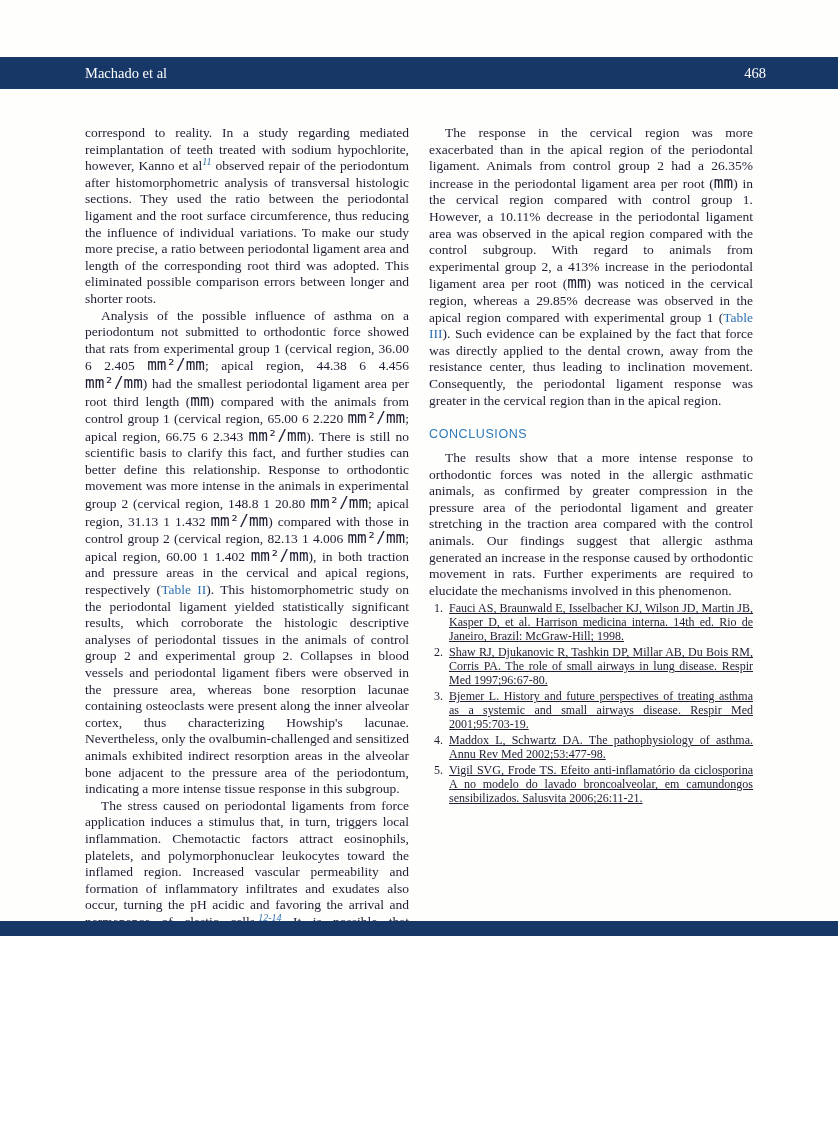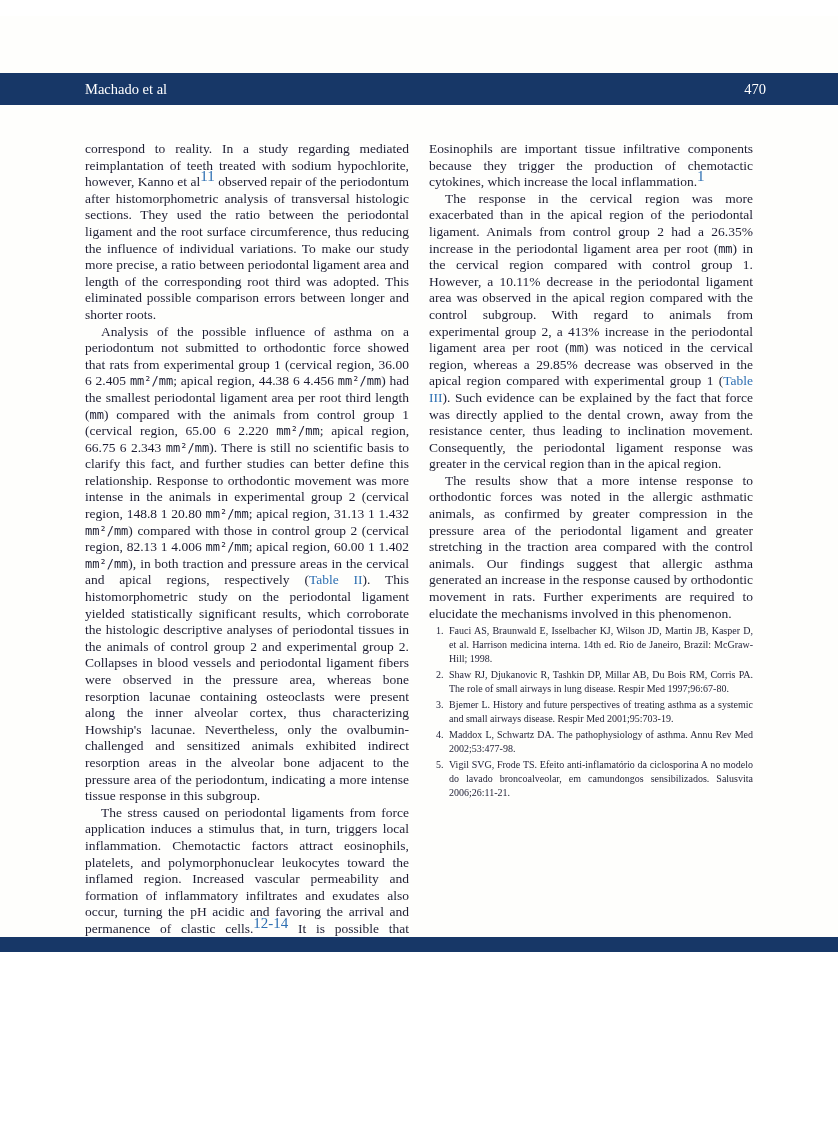--- a/index.html
+++ b/index.html
@@ -1,79 +1,79 @@
 <!DOCTYPE html>
 <html><head>
 <meta charset="utf-8">
 <style>
   * { margin:0; padding:0; box-sizing:border-box; }
   html, body { background:#ffffff; }
   .page {
-    position:relative; width:838px; height:936px; margin:16px auto;
+    position:relative; width:838px; height:936px; margin:0 auto;
     background:#fefefc; overflow:hidden;
     font-family:"Liberation Serif", serif; color:#1d1d33;
   }
   .band {
     position:absolute; left:0; top:57px; width:100%; height:32px;
     background:#173767; color:#ffffff;
     display:flex; align-items:center; justify-content:space-between;
     padding:0 72px 0 85px; font-size:14.5px;
   }
   .columns {
     position:absolute; left:85px; top:125px; width:668px;
     display:flex; gap:20px;
   }
   .col { width:324px; }
   .para { font-size:13.5px; line-height:16.6px; text-align:justify; }
   .para.indent { text-indent:16px; }
   .supref {
-    color:#2d6fb2; font-size:15px; line-height:0;
-    vertical-align:super; cursor:pointer;
+    color:#2d6fb2; font-size:10px; line-height:0;
+    vertical-align:super; cursor:pointer;font-style:italic;
   }
   .xref { color:#2d6fb2; cursor:pointer; }
-  .mono { font-family:"DejaVu Sans Mono", monospace; font-size:12px; }
+  .mono { font-family:"DejaVu Sans Mono", monospace; font-size:16px; }
   .section-heading {
     font-family:"Liberation Sans", sans-serif; font-size:12.5px;
     font-weight:normal; letter-spacing:0.6px; color:#2e79b9;
     margin:18px 0 9px 0;
   }
   .refs { margin-top:2px; padding-left:17px; }
   .ref-item {
-    font-size:10px; line-height:14px; text-align:justify;
-    padding-left:3px; margin-bottom:2px;
+    font-size:12px; line-height:14px; text-align:justify;
+    padding-left:3px; margin-bottom:2px;text-decoration:underline;
   }
   .footer-row {
     position:absolute; left:85px; right:85px; top:1086px;
     display:flex; justify-content:space-between;
     color:#173767; font-weight:bold; font-size:12px;
   }
   .footer-band {
     position:absolute; left:0; bottom:0; width:100%; height:15px;
     background:#173767;
   }
 </style>
 </head>
 <body>
 
 <div class="page">
 
   <header class="band">
     <span>Machado et al</span>
-    <span>470</span>
+    <span>468</span>
   </header>
 
   <main class="columns">
     <section class="col">
         <p class="para">correspond to reality. In a study regarding mediated reimplantation of teeth treated with sodium hypochlorite, however, Kanno et al<sup class="supref">11</sup> observed repair of the periodontum after histomorphometric analysis of transversal histologic sections. They used the ratio between the periodontal ligament and the root surface circumference, thus reducing the influence of individual variations. To make our study more precise, a ratio between periodontal ligament area and length of the corresponding root third was adopted. This eliminated possible comparison errors between longer and shorter roots.</p>
         <p class="para indent">Analysis of the possible influence of asthma on a periodontum not submitted to orthodontic force showed that rats from experimental group 1 (cervical region, 36.00 6 2.405 <span class="mono">mm²/mm</span>; apical region, 44.38 6 4.456 <span class="mono">mm²/mm</span>) had the smallest periodontal ligament area per root third length (<span class="mono">mm</span>) compared with the animals from control group 1 (cervical region, 65.00 6 2.220 <span class="mono">mm²/mm</span>; apical region, 66.75 6 2.343 <span class="mono">mm²/mm</span>). There is still no scientific basis to clarify this fact, and further studies can better define this relationship. Response to orthodontic movement was more intense in the animals in experimental group 2 (cervical region, 148.8 1 20.80 <span class="mono">mm²/mm</span>; apical region, 31.13 1 1.432 <span class="mono">mm²/mm</span>) compared with those in control group 2 (cervical region, 82.13 1 4.006 <span class="mono">mm²/mm</span>; apical region, 60.00 1 1.402 <span class="mono">mm²/mm</span>), in both traction and pressure areas in the cervical and apical regions, respectively (<span class="xref">Table II</span>). This histomorphometric study on the periodontal ligament yielded statistically significant results, which corroborate the histologic descriptive analyses of periodontal tissues in the animals of control group 2 and experimental group 2. Collapses in blood vessels and periodontal ligament fibers were observed in the pressure area, whereas bone resorption lacunae containing osteoclasts were present along the inner alveolar cortex, thus characterizing Howship's lacunae. Nevertheless, only the ovalbumin-challenged and sensitized animals exhibited indirect resorption areas in the alveolar bone adjacent to the pressure area of the periodontum, indicating a more intense tissue response in this subgroup.</p>
         <p class="para indent">The stress caused on periodontal ligaments from force application induces a stimulus that, in turn, triggers local inflammation. Chemotactic factors attract eosinophils, platelets, and polymorphonuclear leukocytes toward the inflamed region. Increased vascular permeability and formation of inflammatory infiltrates and exudates also occur, turning the pH acidic and favoring the arrival and permanence of clastic cells.<sup class="supref">12-14</sup> It is possible that inflammation of the periodontal ligament was aggravated by the systemic condition in experimental group 2, because eosinophilia was present in the blood of the ovalbumin-challenged and sensitized animals.</p>
       </section>
     <section class="col">
-        <p class="para">Eosinophils are important tissue infiltrative components because they trigger the production of chemotactic cytokines, which increase the local inflammation.<sup class="supref">1</sup></p>
         <p class="para indent">The response in the cervical region was more exacerbated than in the apical region of the periodontal ligament. Animals from control group 2 had a 26.35% increase in the periodontal ligament area per root (<span class="mono">mm</span>) in the cervical region compared with control group 1. However, a 10.11% decrease in the periodontal ligament area was observed in the apical region compared with the control subgroup. With regard to animals from experimental group 2, a 413% increase in the periodontal ligament area per root (<span class="mono">mm</span>) was noticed in the cervical region, whereas a 29.85% decrease was observed in the apical region compared with experimental group 1 (<span class="xref">Table III</span>). Such evidence can be explained by the fact that force was directly applied to the dental crown, away from the resistance center, thus leading to inclination movement. Consequently, the periodontal ligament response was greater in the cervical region than in the apical region.</p>
+        <h2 class="section-heading">CONCLUSIONS</h2>
         <p class="para indent">The results show that a more intense response to orthodontic forces was noted in the allergic asthmatic animals, as confirmed by greater compression in the pressure area of the periodontal ligament and greater stretching in the traction area compared with the control animals. Our findings suggest that allergic asthma generated an increase in the response caused by orthodontic movement in rats. Further experiments are required to elucidate the mechanisms involved in this phenomenon.</p>
         <ol class="refs">
           <li class="ref-item">Fauci AS, Braunwald E, Isselbacher KJ, Wilson JD, Martin JB, Kasper D, et al. Harrison medicina interna. 14th ed. Rio de Janeiro, Brazil: McGraw-Hill; 1998.</li>
           <li class="ref-item">Shaw RJ, Djukanovic R, Tashkin DP, Millar AB, Du Bois RM, Corris PA. The role of small airways in lung disease. Respir Med 1997;96:67-80.</li>
           <li class="ref-item">Bjemer L. History and future perspectives of treating asthma as a systemic and small airways disease. Respir Med 2001;95:703-19.</li>
           <li class="ref-item">Maddox L, Schwartz DA. The pathophysiology of asthma. Annu Rev Med 2002;53:477-98.</li>
           <li class="ref-item">Vigil SVG, Frode TS. Efeito anti-inflamatório da ciclosporina A no modelo do lavado broncoalveolar, em camundongos sensibilizados. Salusvita 2006;26:11-21.</li>
         </ol>
       </section>
   </main>

